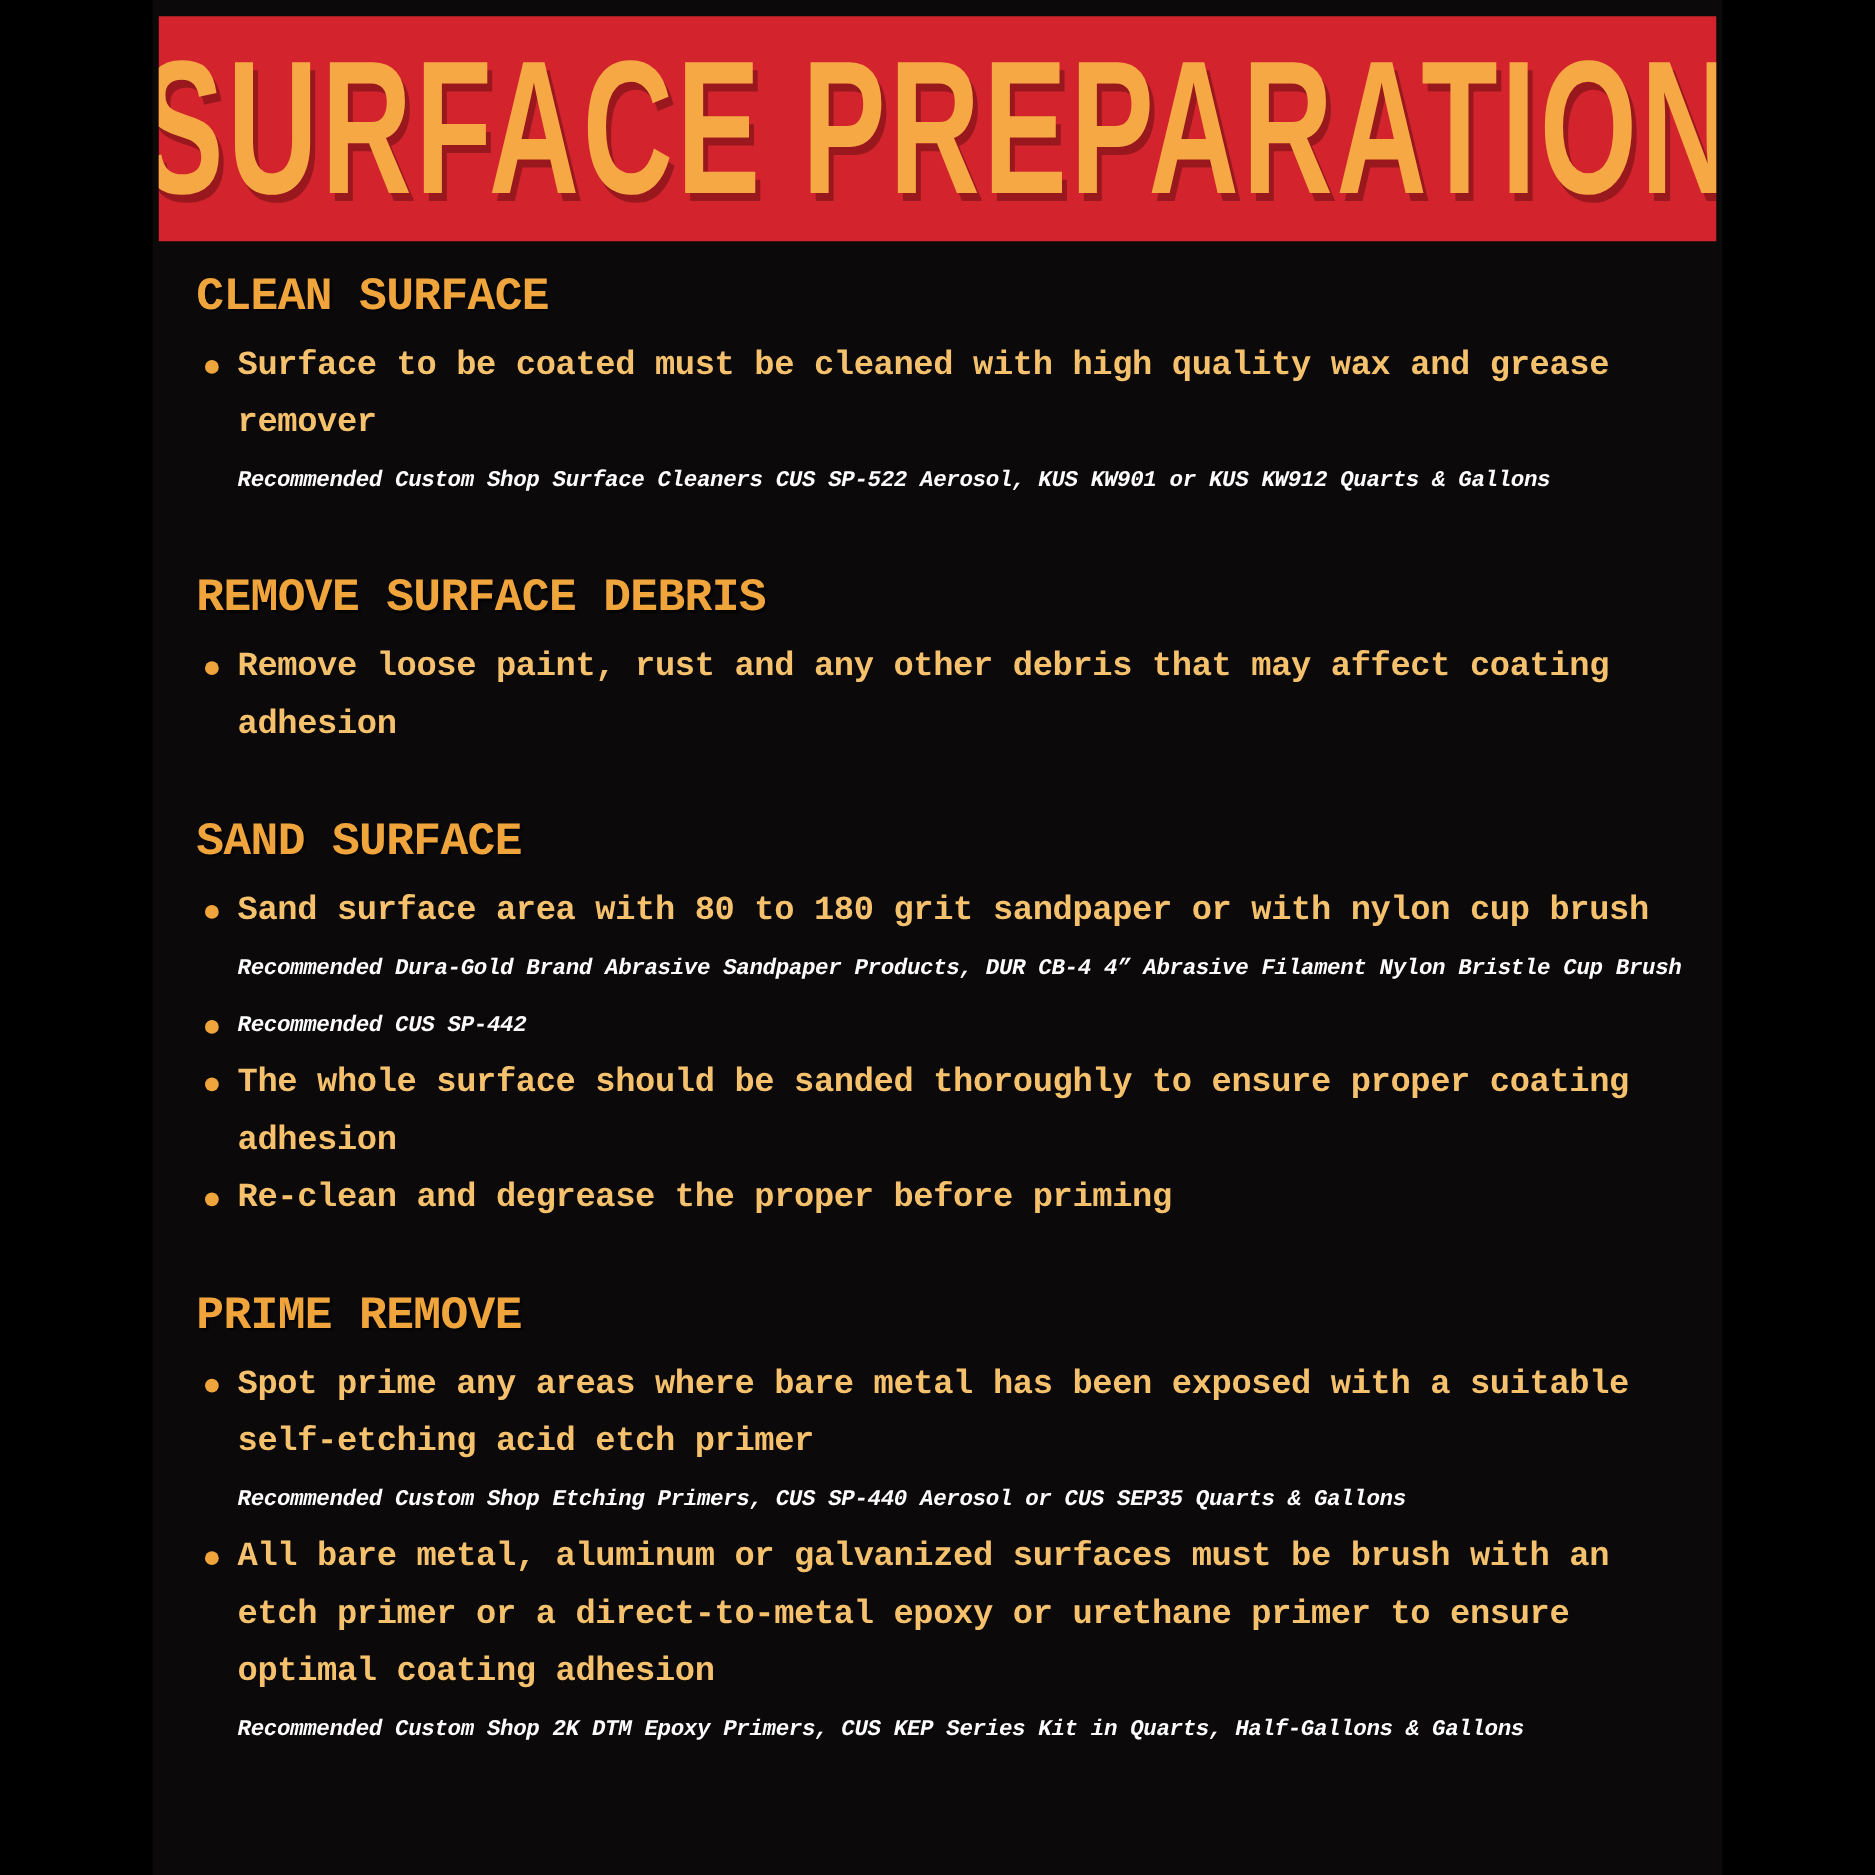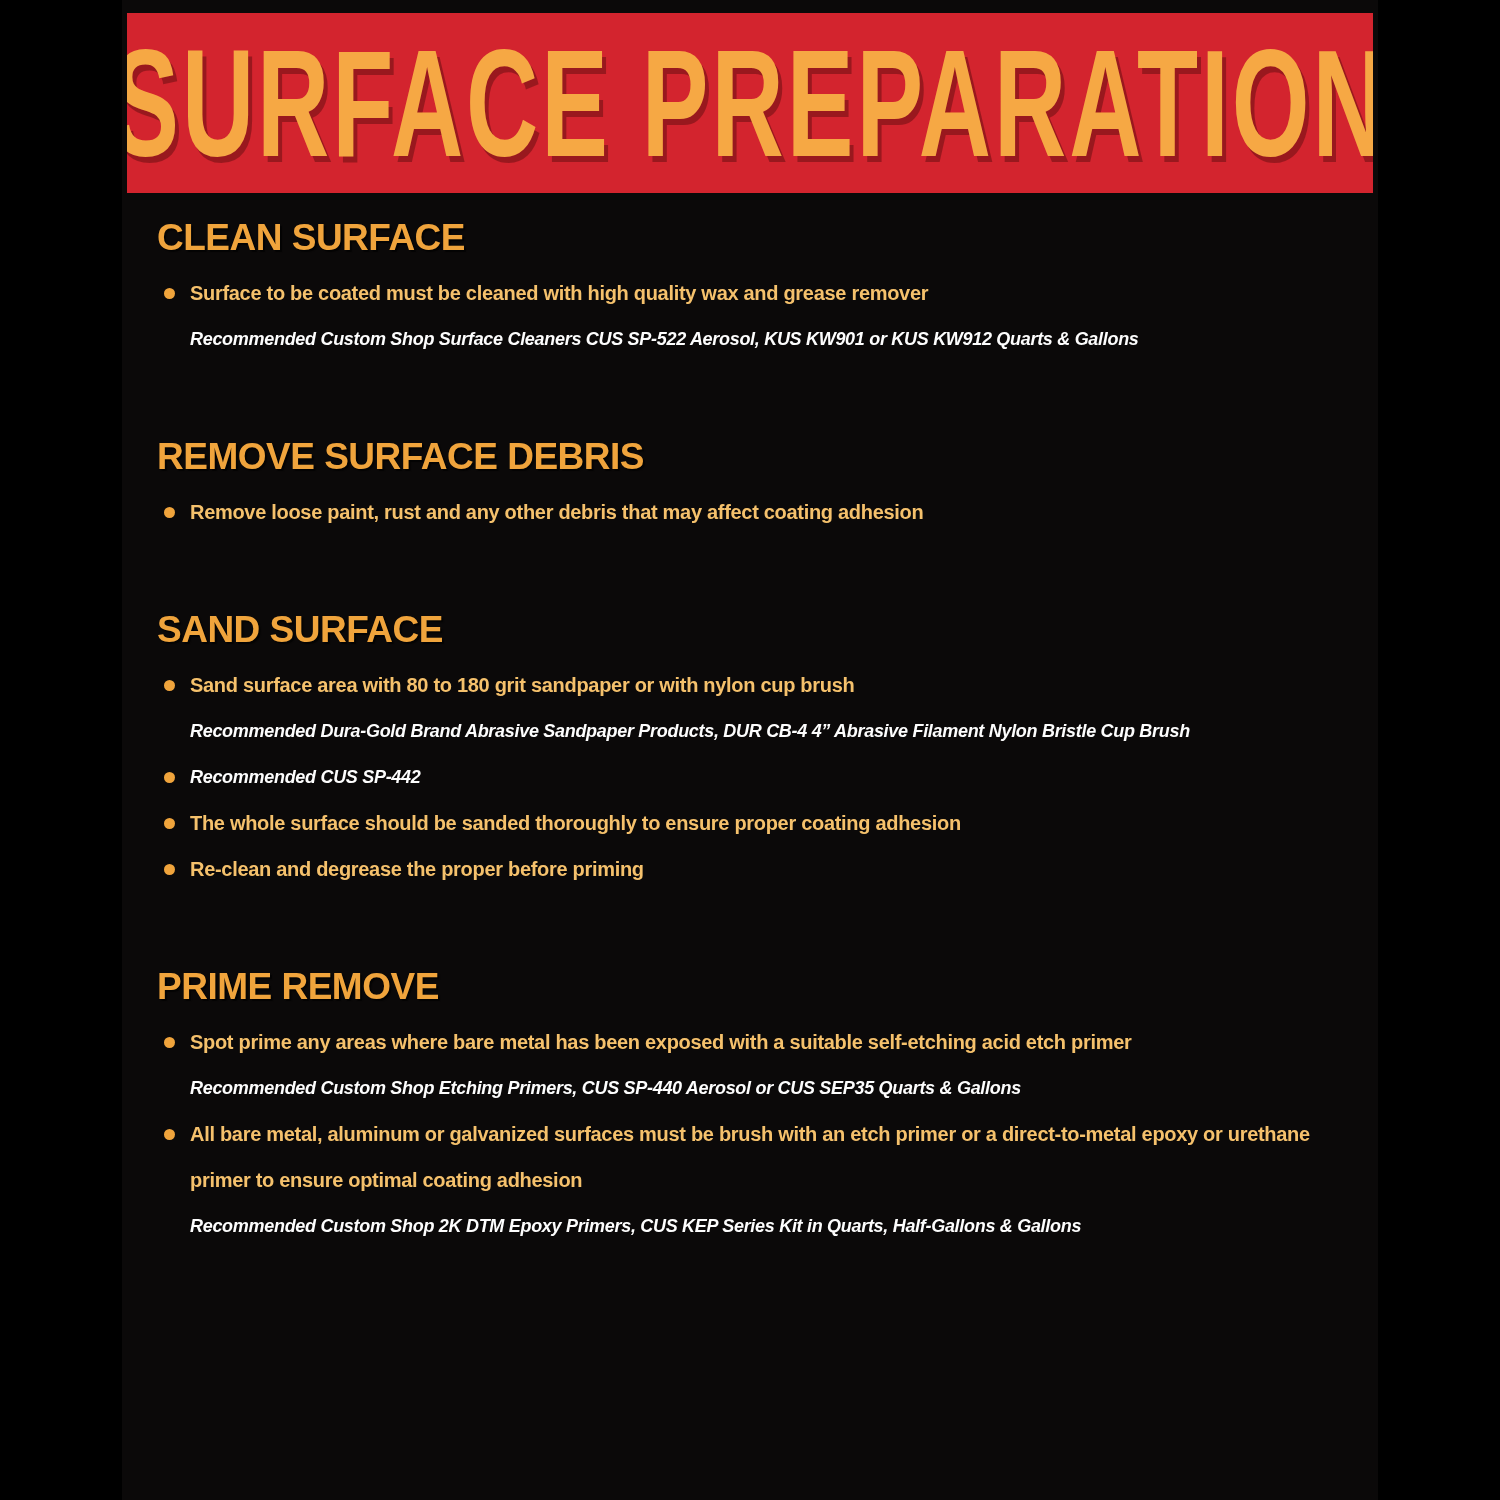--- a/index.html
+++ b/index.html
@@ -30,33 +30,33 @@
     letter-spacing: 3px;
     color: #f6a844;
     transform: scaleY(1.52);
     transform-origin: center;
     white-space: nowrap;
     text-shadow: 4px 4px 0 rgba(105, 15, 18, 0.55);
   }
   .content {
     padding: 18px 28px 0 35px;
   }
-  .section { margin: 0; }
-  .section + .section { margin-top: 68px; }
+  .section { margin: 0; font-family: Liberation Mono, monospace; }
+  .section + .section { margin-top: 44px; }
   .section h2 {
     margin: 0 0 5px 0;
     font-size: 37px;
     line-height: 54px;
     font-weight: bold;
     letter-spacing: -0.5px;
     color: #f0a43c;
     text-shadow: 2px 2px 1px rgba(0,0,0,0.65);
   }
   .item {
-    font-size: 20px;
+    font-size: 27px;
     line-height: 46px;
     font-weight: bold;
     letter-spacing: -0.3px;
   }
   .item.bullet {
     position: relative;
     padding-left: 33px;
     color: #f5c16c;
   }
   .item.bullet .dot {

